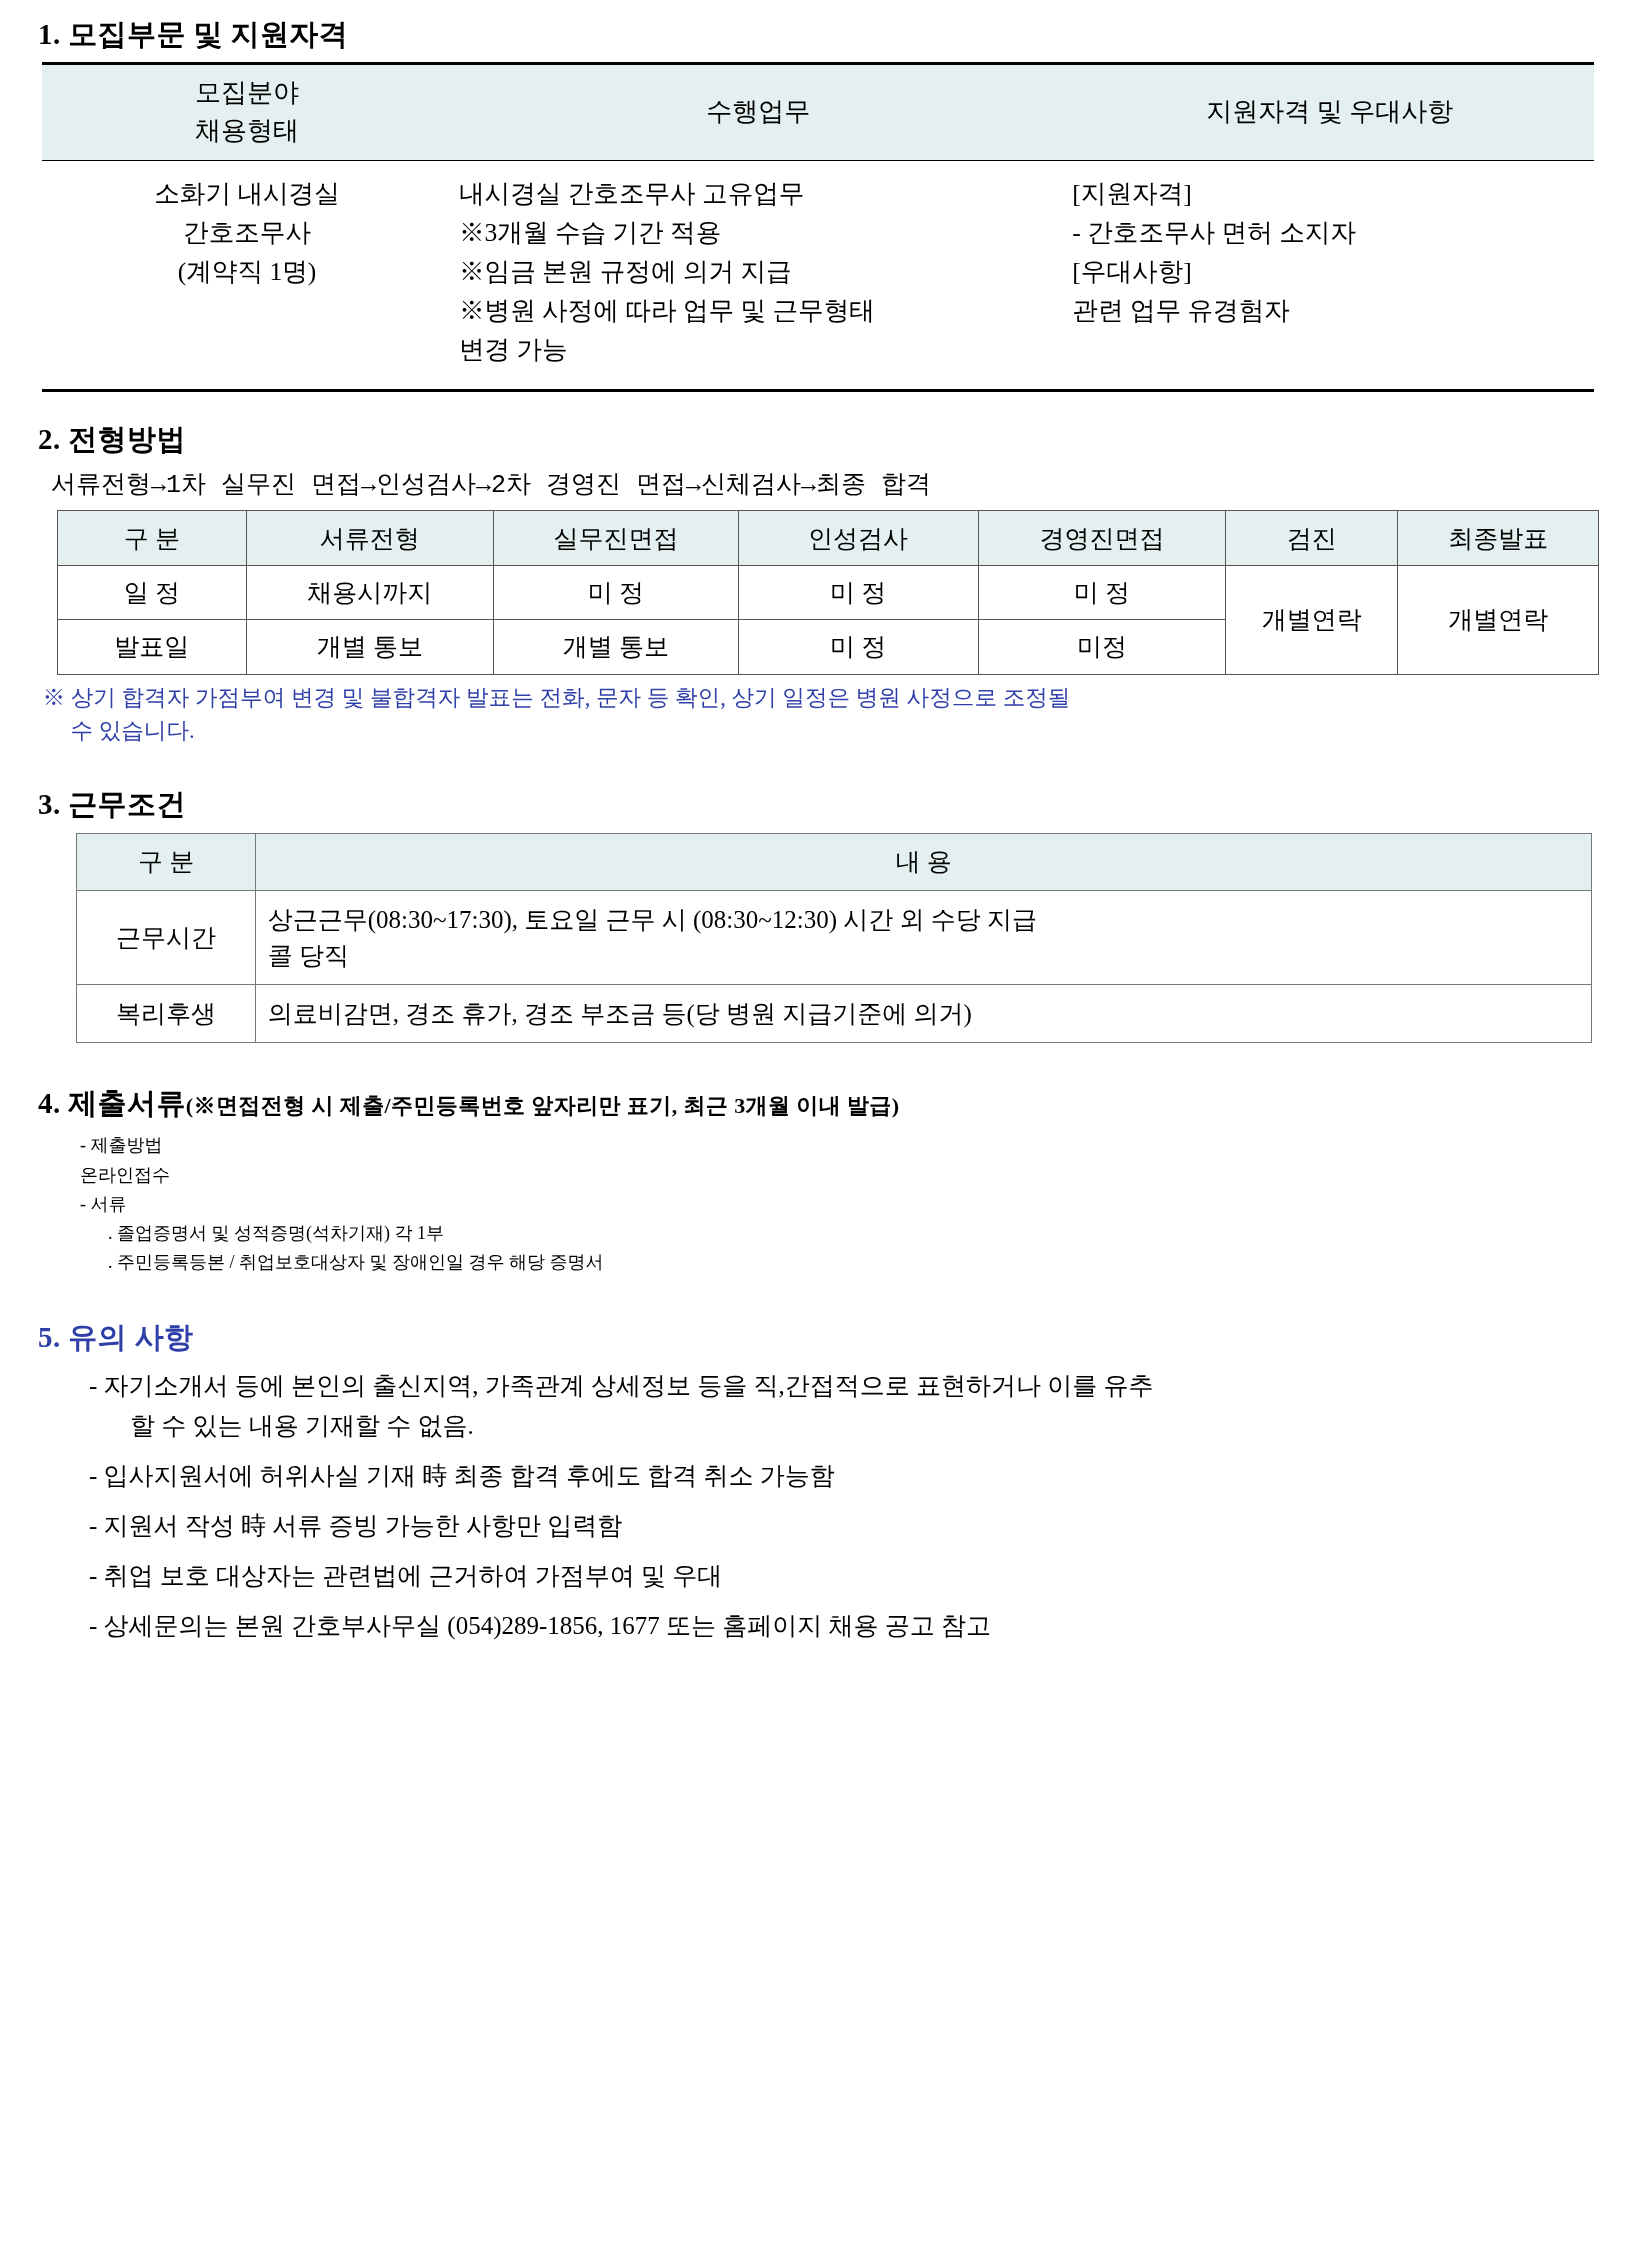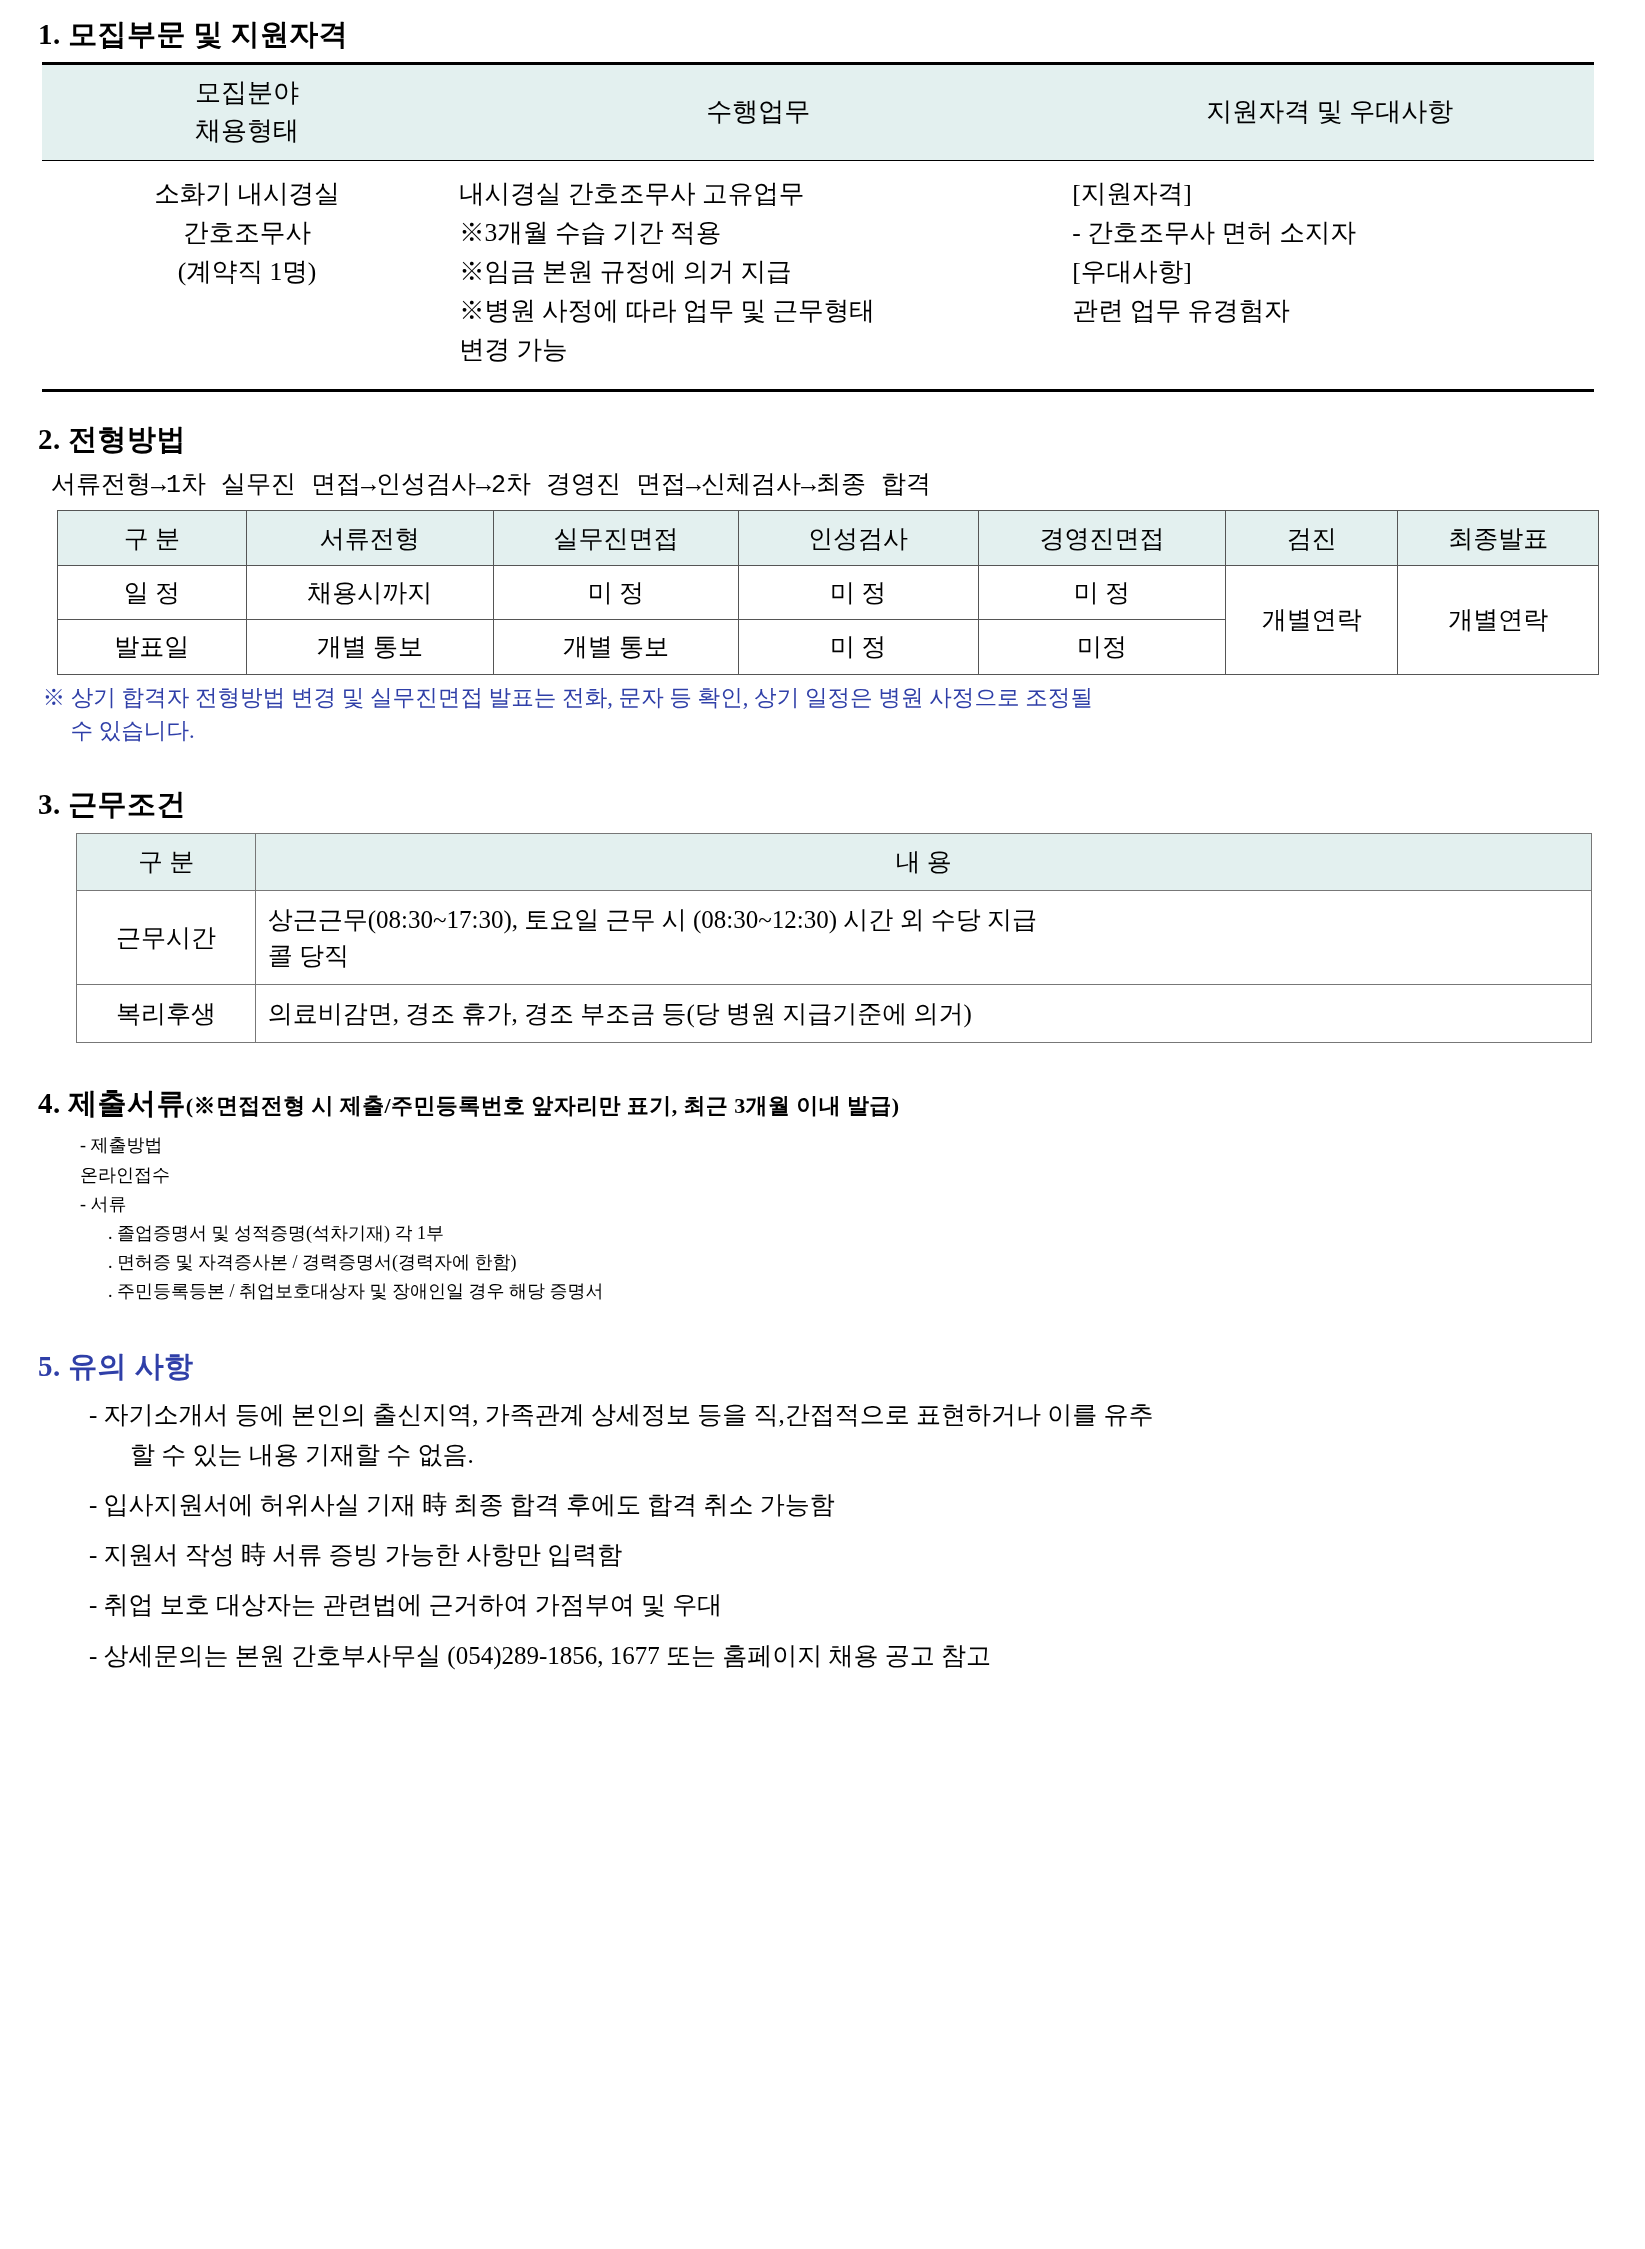--- a/index.html
+++ b/index.html
@@ -220,21 +220,21 @@
           <td>발표일</td>
           <td>개별 통보</td>
           <td>개별 통보</td>
           <td>미 정</td>
           <td>미정</td>
         </tr>
       </tbody>
     </table>
 
     <div class="note-blue">
-      <span>※ 상기 합격자 전형방법 변경 및 실무진면접 발표는 전화, 문자 등 확인, 상기 일정은 병원 사정으로 조정될</span>
+      <span>※ 상기 합격자 가점부여 변경 및 불합격자 발표는 전화, 문자 등 확인, 상기 일정은 병원 사정으로 조정될</span>
       <span class="ind">수 있습니다.</span>
     </div>
   </div>
 
   <div class="block" style="margin-top:39px;">
     <h2 class="sec-heading">3. 근무조건</h2>
 
     <table class="tbl3">
       <colgroup>
         <col style="width:179px">
@@ -264,21 +264,20 @@
 
   <div class="block" style="margin-top:42px;">
     <h2 class="sec-heading">
       <span>4. 제출서류</span><span class="sub-note">(※면접전형 시 제출/주민등록번호 앞자리만 표기, 최근 3개월 이내 발급)</span>
     </h2>
     <div class="doc-list">
       <div class="doc-line l1">- 제출방법</div>
       <div class="doc-line l1"> 온라인접수</div>
       <div class="doc-line l1">- 서류</div>
       <div class="doc-line l3">. 졸업증명서 및 성적증명(석차기재) 각 1부</div>
-      <div class="doc-line l3">. 면허증 및 자격증사본 / 경력증명서(경력자에 한함)</div>
       <div class="doc-line l3">. 주민등록등본 / 취업보호대상자 및 장애인일 경우 해당 증명서</div>
     </div>
   </div>
 
   <div class="block" style="margin-top:42px;">
     <h2 class="sec-heading blue">5. 유의 사항</h2>
     <div class="notice-list">
       <div class="notice-line">
         <span>- 자기소개서 등에 본인의 출신지역, 가족관계 상세정보 등을 직,간접적으로 표현하거나 이를 유추</span>
         <span class="cont">할 수 있는 내용 기재할 수 없음.</span>

